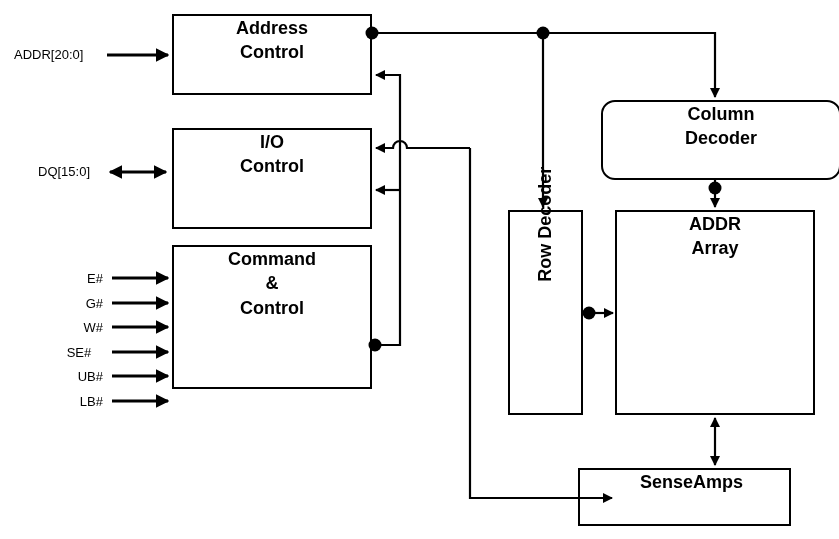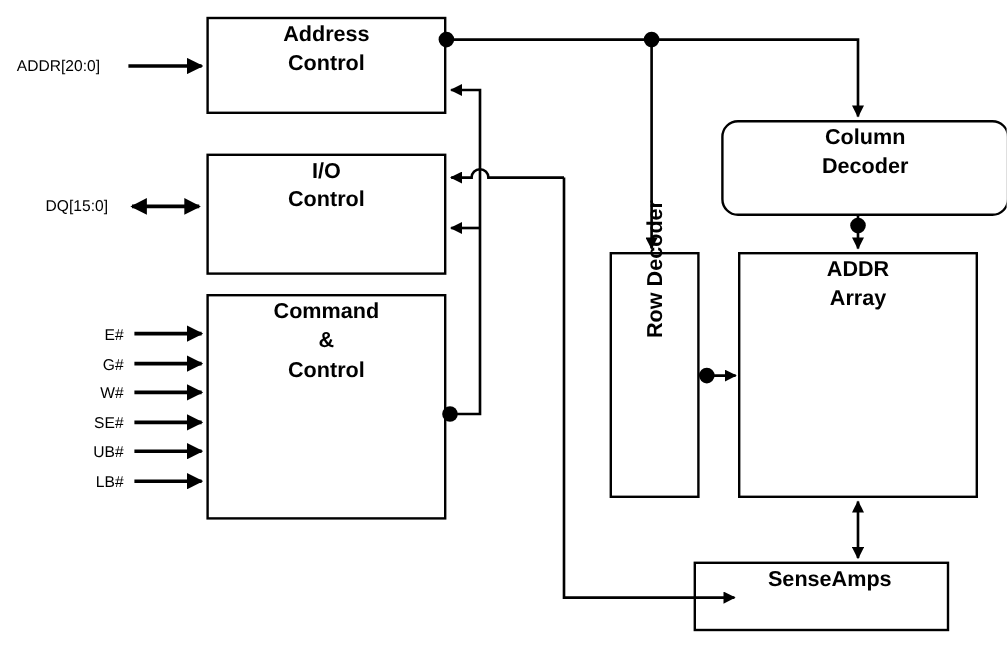--- a/index.html
+++ b/index.html
@@ -65,21 +65,21 @@
   <div class="block" style="left:172px; top:14px; width:200px; height:81px;">
     <span class="label">Address
 Control</span>
   </div>
 
   <div class="block" style="left:172px; top:128px; width:200px; height:101px;">
     <span class="label">I/O
 Control</span>
   </div>
 
-  <div class="block" style="left:172px; top:245px; width:200px; height:188px;">
+  <div class="block" style="left:172px; top:245px; width:200px; height:144px;">
     <span class="label">Command
 &amp;
 Control</span>
   </div>
 
   <div class="block" style="left:601px; top:100px; width:240px; height:80px;border-radius:14px;">
     <span class="label">Column
 Decoder</span>
   </div>
 
@@ -96,21 +96,21 @@
     <span class="label">SenseAmps</span>
   </div>
 
   <div class="sig" style="left:14px; top:47px;">ADDR[20:0]</div>
 
   <div class="sig" style="left:22px; top:164px;margin-left:16px;">DQ[15:0]</div>
 
   <div class="sig pin" style="top:271px;">E#</div>
   <div class="sig pin" style="top:296px;">G#</div>
   <div class="sig pin" style="top:320px;">W#</div>
-  <div class="sig pin" style="top:345px;">SE#</div>
+  <div class="sig pin" style="top:345px;text-align:center;">SE#</div>
   <div class="sig pin" style="top:369px;">UB#</div>
   <div class="sig pin" style="top:394px;">LB#</div>
 
   <svg class="wires" width="839" height="539" viewBox="0 0 839 539">
     <defs>
       <marker id="ah" viewBox="0 0 10 10" refX="9" refY="5" markerWidth="4.6" markerHeight="4.6" orient="auto-start-reverse">
         <path d="M0 0 L10 5 L0 10 Z" fill="#000"></path>
       </marker>
     </defs>
 

